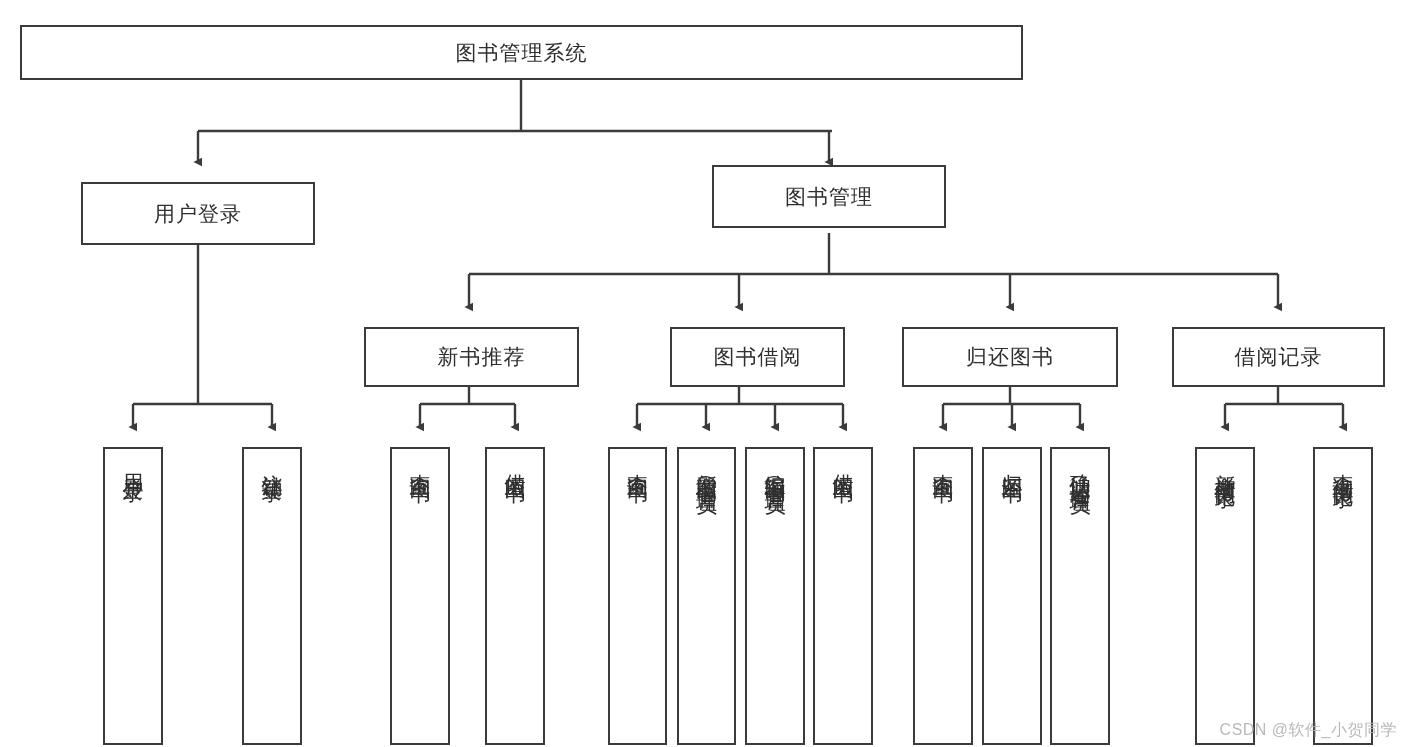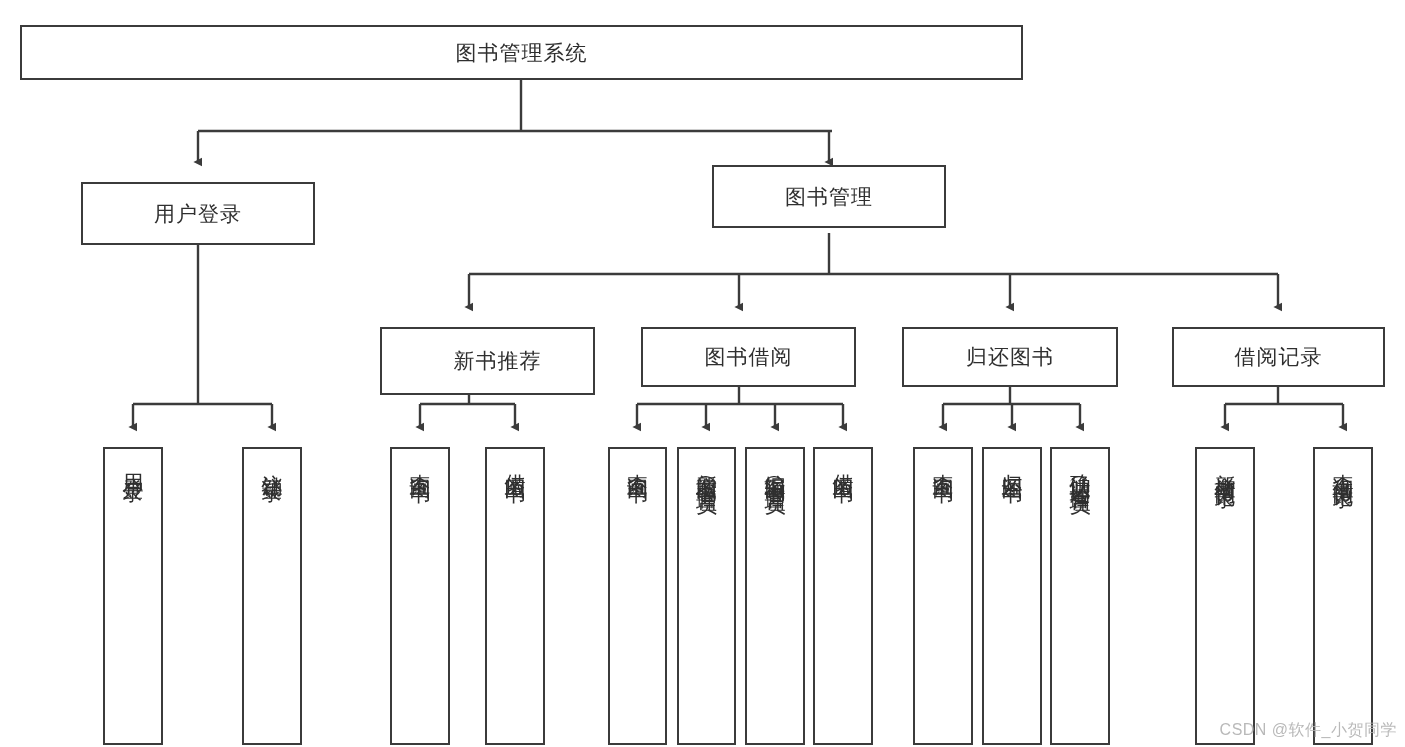--- a/index.html
+++ b/index.html
@@ -126,24 +126,24 @@
     <span>图书管理系统</span>
   </div>
 
   <div class="node horiz" style="left:81px; top:170px; width:234px; height:63px;">
     <span>用户登录</span>
   </div>
   <div class="node horiz" style="left:712px; top:153px; width:234px; height:63px;">
     <span>图书管理</span>
   </div>
 
-  <div class="node horiz" style="left:380px; top:315px; width:215px; height:68px;padding-left:20px;">
+  <div class="node horiz" style="left:364px; top:315px; width:215px; height:60px;padding-left:20px;">
     <span>新书推荐</span>
   </div>
-  <div class="node horiz" style="left:641px; top:315px; width:215px; height:60px;text-align:right;">
+  <div class="node horiz" style="left:670px; top:315px; width:175px; height:60px;text-align:right;">
     <span>图书借阅</span>
   </div>
   <div class="node horiz" style="left:902px; top:315px; width:216px; height:60px;">
     <span>归还图书</span>
   </div>
   <div class="node horiz" style="left:1172px; top:315px; width:213px; height:60px;text-align:center;">
     <span>借阅记录</span>
   </div>
 
   <div class="node vert" style="left:103px; top:435px; width:60px; height:298px;">

